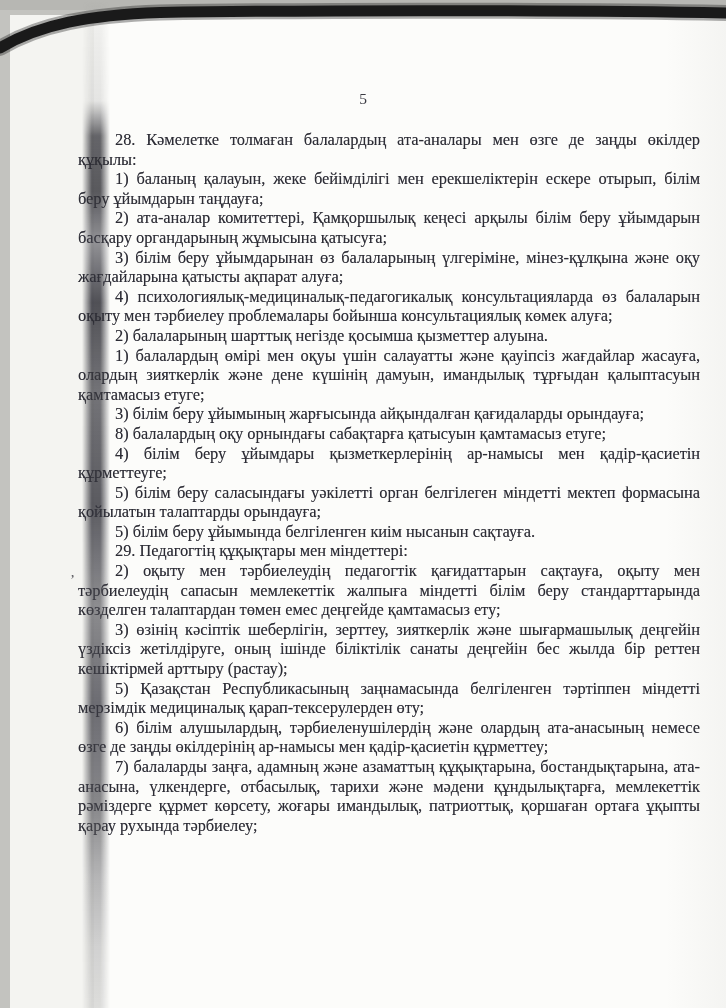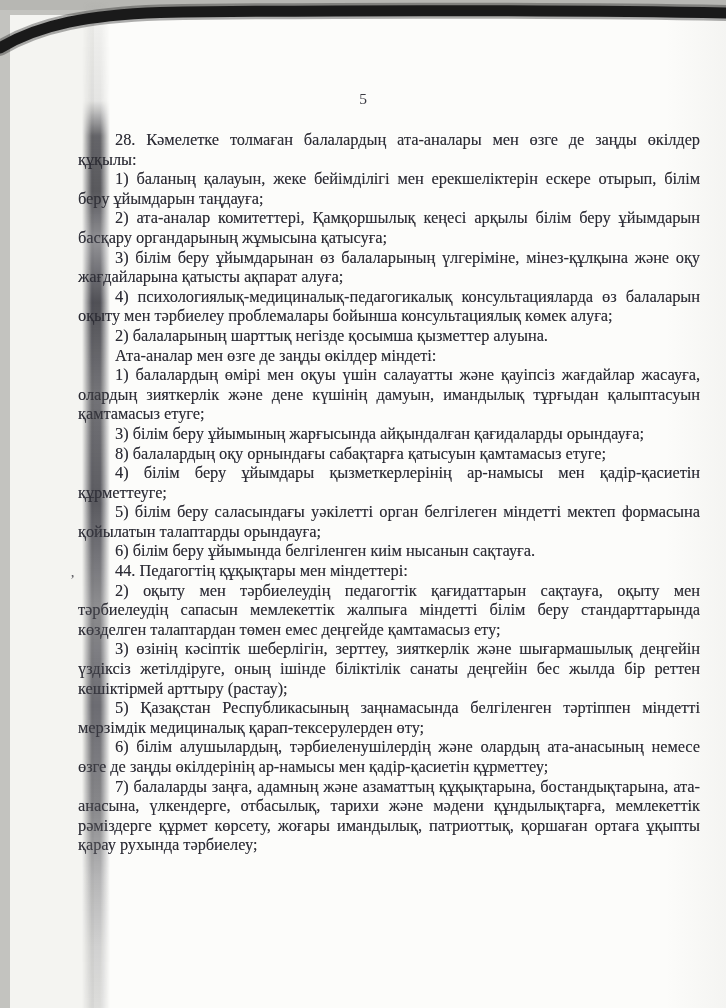--- a/index.html
+++ b/index.html
@@ -101,28 +101,27 @@
 
   <div class="page-number">5</div>
 
   <div class="body-text">
     <p>28. Кәмелетке толмаған балалардың ата-аналары мен өзге де заңды өкілдер құқылы:</p>
     <p>1) баланың қалауын, жеке бейімділігі мен ерекшеліктерін ескере отырып, білім беру ұйымдарын таңдауға;</p>
     <p>2) ата-аналар комитеттері, Қамқоршылық кеңесі арқылы білім беру ұйымдарын басқару органдарының жұмысына қатысуға;</p>
     <p>3) білім беру ұйымдарынан өз балаларының үлгеріміне, мінез-құлқына және оқу жағдайларына қатысты ақпарат алуға;</p>
     <p>4) психологиялық-медициналық-педагогикалық консультацияларда өз балаларын оқыту мен тәрбиелеу проблемалары бойынша консультациялық көмек алуға;</p>
     <p>2) балаларының шарттық негізде қосымша қызметтер алуына.</p>
-    <p>Ата-аналар мен өзге де заңды өкілдер міндеті:</p>
     <p>1) балалардың өмірі мен оқуы үшін салауатты және қауіпсіз жағдайлар жасауға, олардың зияткерлік және дене күшінің дамуын, имандылық тұрғыдан қалыптасуын қамтамасыз етуге;</p>
     <p>3) білім беру ұйымының жарғысында айқындалған қағидаларды орындауға;</p>
     <p>8) балалардың оқу орнындағы сабақтарға қатысуын қамтамасыз етуге;</p>
     <p>4) білім беру ұйымдары қызметкерлерінің ар-намысы мен қадір-қасиетін құрметтеуге;</p>
     <p>5) білім беру саласындағы уәкілетті орган белгілеген міндетті мектеп формасына қойылатын талаптарды орындауға;</p>
-    <p>6) білім беру ұйымында белгіленген киім нысанын сақтауға.</p>
-    <p>44. Педагогтің құқықтары мен міндеттері:</p>
+    <p>5) білім беру ұйымында белгіленген киім нысанын сақтауға.</p>
+    <p>29. Педагогтің құқықтары мен міндеттері:</p>
     <p>2) оқыту мен тәрбиелеудің педагогтік қағидаттарын сақтауға, оқыту мен тәрбиелеудің сапасын мемлекеттік жалпыға міндетті білім беру стандарттарында көзделген талаптардан төмен емес деңгейде қамтамасыз ету;</p>
     <p>3) өзінің кәсіптік шеберлігін, зерттеу, зияткерлік және шығармашылық деңгейін үздіксіз жетілдіруге, оның ішінде біліктілік санаты деңгейін бес жылда бір реттен кешіктірмей арттыру (растау);</p>
     <p>5) Қазақстан Республикасының заңнамасында белгіленген тәртіппен міндетті мерзімдік медициналық қарап-тексерулерден өту;</p>
     <p>6) білім алушылардың, тәрбиеленушілердің және олардың ата-анасының немесе өзге де заңды өкілдерінің ар-намысы мен қадір-қасиетін құрметтеу;</p>
     <p>7) балаларды заңға, адамның және азаматтың құқықтарына, бостандықтарына, ата-анасына, үлкендерге, отбасылық, тарихи және мәдени құндылықтарға, мемлекеттік рәміздерге құрмет көрсету, жоғары имандылық, патриоттық, қоршаған ортаға ұқыпты қарау рухында тәрбиелеу;</p>
   </div>
 
   <div class="fold-shadow"></div>
 
   <svg class="top-edge" width="726" height="60" viewBox="0 0 726 60">

